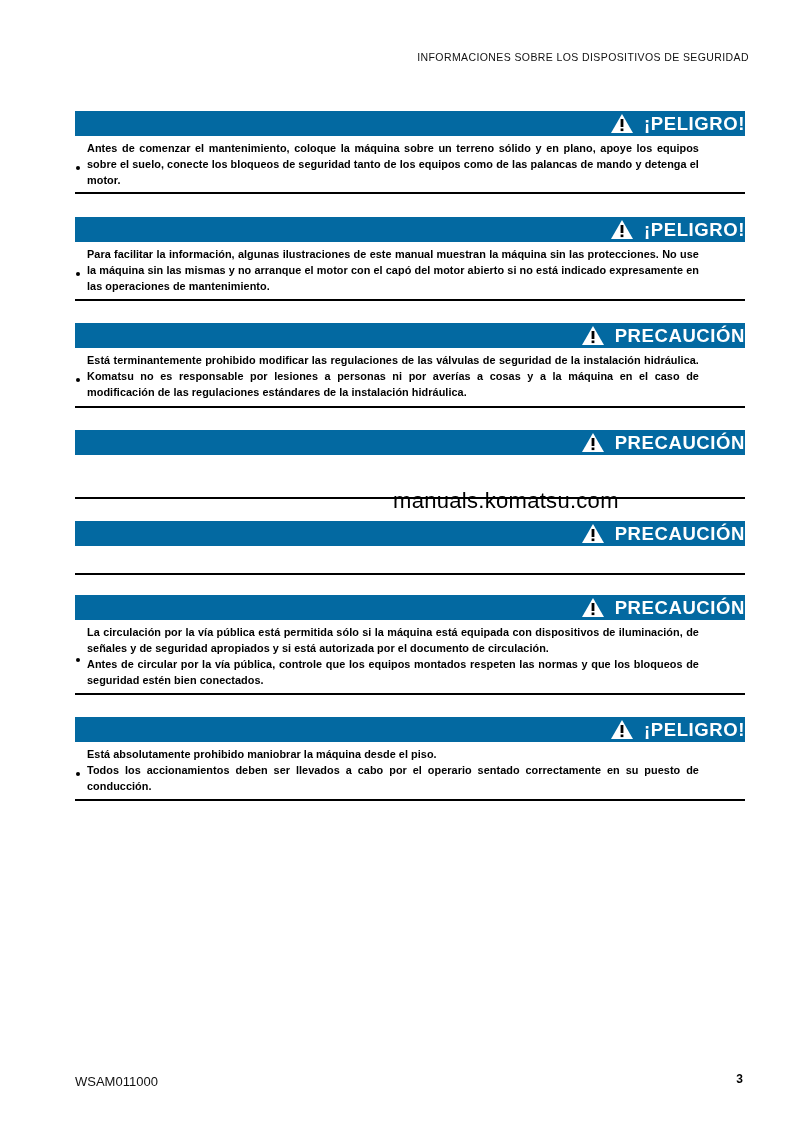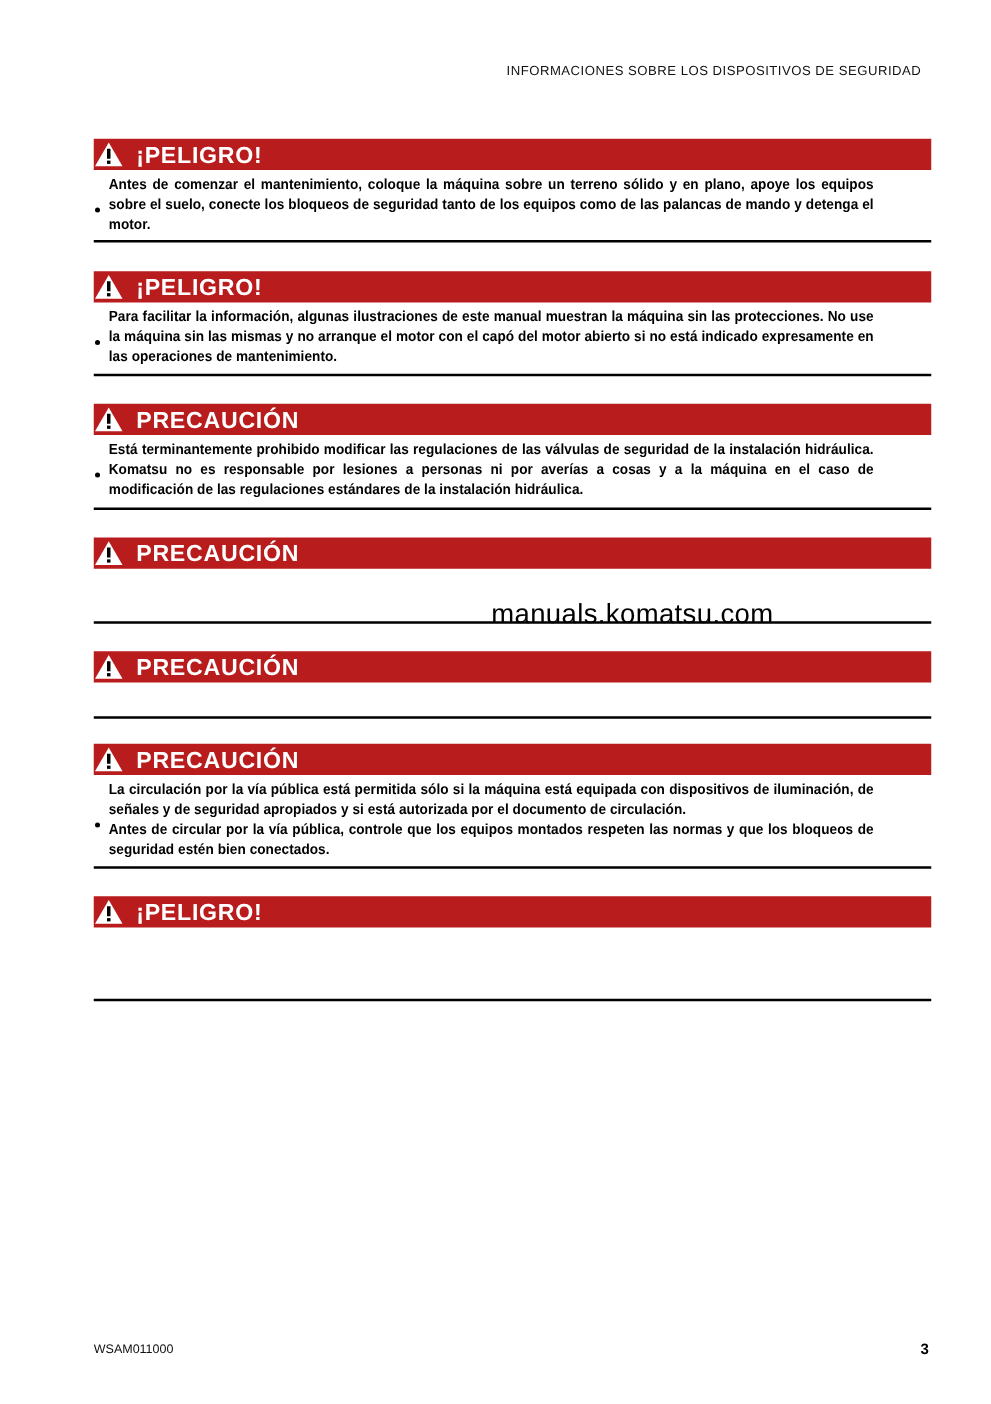--- a/index.html
+++ b/index.html
@@ -11,39 +11,39 @@
       width: 793px;
       height: 1123px;
       position: relative;
       font-family: "Liberation Sans", "DejaVu Sans", sans-serif;
       color: #000000;
       overflow: hidden;
     }
     .running-header {
       position: absolute;
       top: 51px;
-      right: 56px;
+      right: 44px;
       font-size: 10.5px;
       letter-spacing: 0.4px;
       color: #111;
       white-space: nowrap;
       text-align: right;
     }
     .notice {
       position: absolute;
       left: 75px;
       width: 670px;
     }
     .banner {
       height: 25px;
-      background: #b91c1c;
+      background: #0369a1;
       color: #ffffff;
       display: flex;
       align-items: center;
-      justify-content: flex-start;
+      justify-content: flex-end;
       gap: 10px;
     }
     .banner .warn-icon {
       width: 24px;
       height: 21px;
       display: inline-block;
       position: relative;
       top: 0px;
     }
     .banner .banner-title {
@@ -94,32 +94,32 @@
     .rule {
       position: absolute;
       left: 0;
       width: 670px;
       height: 2px;
       background: #000000;
     }
     .watermark {
       position: absolute;
       left: 393px;
-      top: 478px;
+      top: 488px;
       font-size: 22px;
       color: #000;
       font-family: "Liberation Sans", sans-serif;
       letter-spacing: 0.3px;
       white-space: nowrap;
     }
     .footer-code {
       position: absolute;
       left: 75px;
       top: 1074px;
-      font-size: 10px;
+      font-size: 13px;
       color: #111;
     }
     .page-number {
       position: absolute;
       right: 50px;
       top: 1072px;
       font-size: 12px;
       font-weight: bold;
     }
   </style>
@@ -227,19 +227,26 @@
 
 <section class="notice" style="top:717px;">
   <div class="banner">
     <svg class="warn-icon" viewBox="0 0 24 21">
       <polygon points="12,1 23,20 1,20" fill="#ffffff"></polygon>
       <rect x="10.6" y="6" width="2.8" height="8" fill="#000"></rect>
       <rect x="10.6" y="15.5" width="2.8" height="2.6" fill="#000"></rect>
     </svg>
     <span class="banner-title">¡PELIGRO!</span>
   </div>
+  <div class="notice-body">
+    <span class="bullet"></span>
+    <div class="notice-text">
+      <p>Está absolutamente prohibido maniobrar la máquina desde el piso.</p>
+      <p>Todos los accionamientos deben ser llevados a cabo por el operario sentado correctamente en su puesto de conducción.</p>
+    </div>
+  </div>
   <div class="rule" style="top:82px;"></div>
 </section>
 
 <div class="watermark">manuals.komatsu.com</div>
 
 <div class="footer-code">WSAM011000</div>
 <div class="page-number">3</div>
 
 </body></html>

